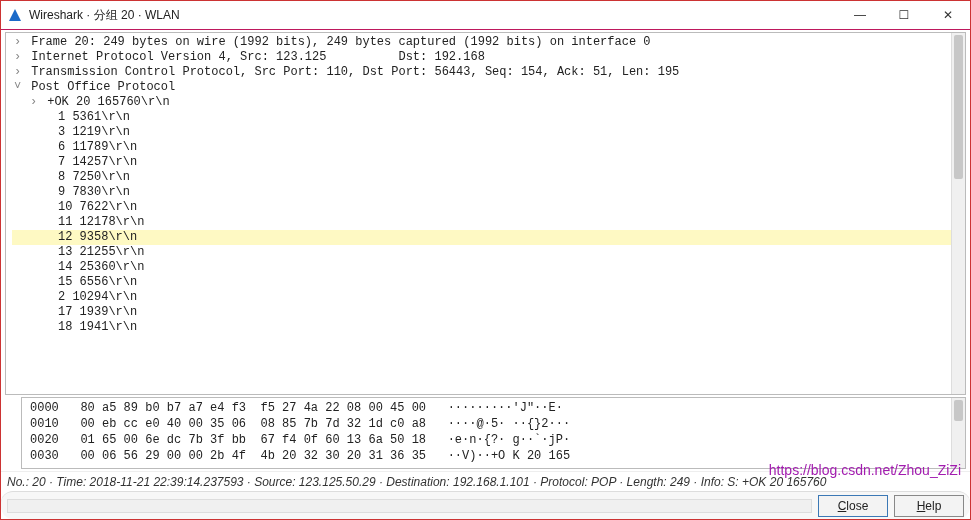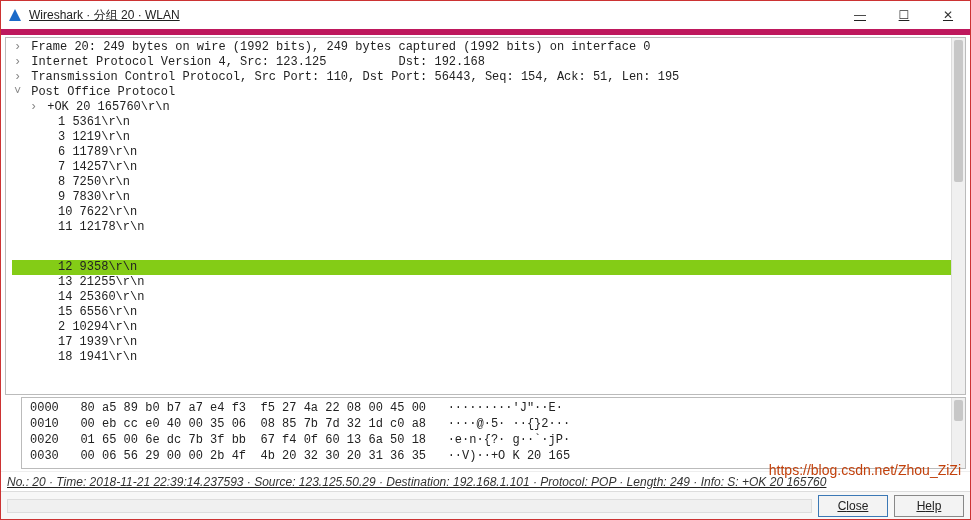--- a/index.html
+++ b/index.html
@@ -2,73 +2,73 @@
 <html><head>
 <meta charset="utf-8">
 <style>
   * { box-sizing: border-box; }
   html, body {
     margin: 0; padding: 0; width: 971px; height: 520px;
     font-family: "Segoe UI", Tahoma, sans-serif;
     font-size: 12px; color: #222; background: #fff;
     overflow: hidden;
   }
-  .window { border: 1px solid #c33; width: 971px; height: 520px; display: flex; flex-direction: column; text-decoration: underline; }
+  .window { border: 1px solid #c33; width: 971px; height: 520px; display: flex; flex-direction: column; }
   .titlebar {
     height: 28px; display: flex; align-items: center; padding: 0 0 0 6px;
     background: #fff;
   }
   .titlebar .fin {
     width: 16px; height: 16px; margin-right: 6px; position: relative;
   }
   .titlebar .fin svg { display:block; }
   .titlebar .title { flex: 1; font-size: 12px; }
   .winbtns { display: flex; }
   .winbtn {
     width: 44px; height: 28px; display: flex; align-items: center; justify-content: center;
     font-family: "Segoe UI Symbol", sans-serif; font-size: 12px; color: #333;
   }
-  .body { flex:1; display:flex; flex-direction: column; border-top:6px solid #be185d; min-height:0; }
+  .body { flex:1; display:flex; flex-direction: column; border-top:1px solid #be185d; min-height:0; }
   .pane-top {
     flex: 1 1 auto; overflow: hidden; position: relative; min-height:0;
     border: 1px solid #bbb; margin: 2px 4px 2px 4px;
   }
   .pane-top-inner { position:absolute; inset:0 14px 0 0; overflow:hidden; font-family: Consolas,"Courier New",monospace; font-size:12px; line-height:15px; padding: 2px 0 2px 6px; }
   .scroll-v { position:absolute; top:0; right:0; bottom:0; width:14px; background:#f0f0f0; border-left:1px solid #ddd;}
   .scroll-thumb { position:absolute; left:2px; right:2px; top:2px; height:40%; background:#c7c7c7; border-radius:2px;}
   .row { white-space: pre; padding: 0 0 0 2px; }
-  .row.sel { background: #84cc16; margin-top: 25px; }
+  .row.sel { background: #fef9c3; }
   .twisty { display:inline-block; width:10px; color:#888; }
   .indent1 { padding-left: 18px; }
   .indent2 { padding-left: 36px; }
   .pane-bottom {
     height: 72px; border:1px solid #bbb; margin: 0 4px 2px 20px; position:relative; overflow:hidden;
     font-family: Consolas,"Courier New",monospace; font-size:12px; line-height:16px;
   }
   .hexwrap { position:absolute; inset:0 14px 0 0; padding: 2px 6px; white-space: pre; }
   .scroll-v2 { position:absolute; top:0; right:0; bottom:0; width:14px; background:#f0f0f0; border-left:1px solid #ddd;}
   .scroll-thumb2 { position:absolute; left:2px; right:2px; top:2px; height:30%; background:#c7c7c7; border-radius:2px;}
   .status {
     height: 20px; padding: 0 6px; font-style: italic; font-size: 12px; color:#333;
     display:flex; align-items:center; border-top:1px solid #eee;
   }
   .footer {
     height: 28px; display:flex; align-items:center; justify-content: space-between;
-    padding: 0 6px; border-top:1px solid #ddd; background:#f7f7f7; gap:6px;
+    padding: 0 6px; border-top:1px solid #ddd; background:#f7f7f7; gap:6px;border-radius:12px;
   }
   .footer .hsbar { flex:1; height:14px; background:#f0f0f0; border:1px solid #ddd; }
   .footer .btns { display:flex; gap:6px; }
   .btn {
     min-width:70px; height:22px; border:1px solid #888; background:#f3f3f3;
     display:flex; align-items:center; justify-content:center; font-size:12px;
     text-decoration: underline; text-decoration-color: transparent;
   }
   .btn.primary { border:1px solid #3b78b5; }
   .btn span::first-letter { text-decoration: underline; }
-  .watermark { position:absolute; right:10px; bottom:42px; color:#c2410c; font-size:14px; pointer-events:none; font-family:Arial,sans-serif;margin-left:8px;}
+  .watermark { position:absolute; right:10px; bottom:42px; color:#a21caf; font-size:14px; pointer-events:none; font-family:Arial,sans-serif;margin-left:8px;}
 </style>
 </head>
 <body>
 
 <div class="window">
   <div class="titlebar">
     <span class="fin">
       <svg width="16" height="16" viewBox="0 0 16 16">
           <path d="M2 14 L8 2 L14 14 Z" fill="#1b6ac9"></path>
         </svg>

